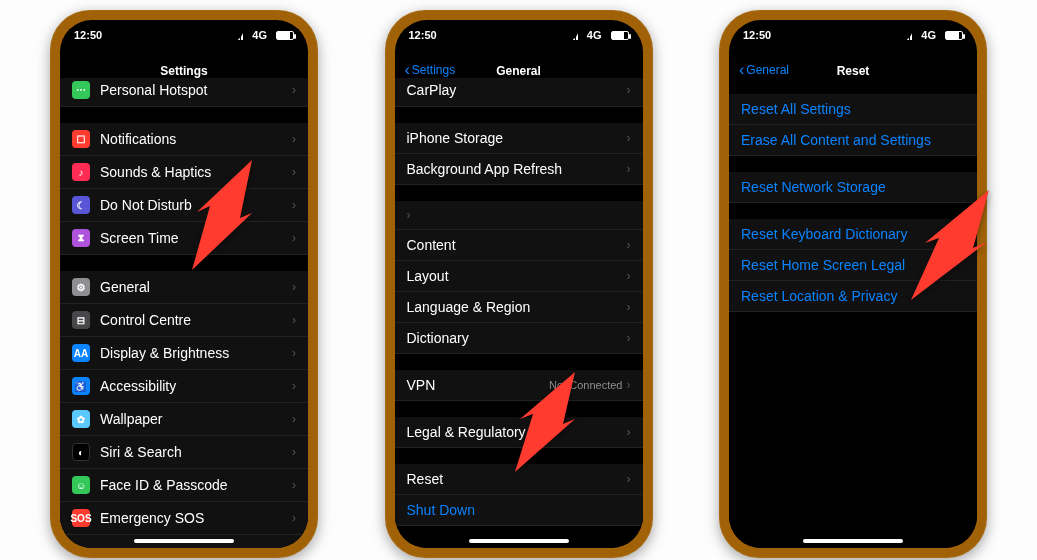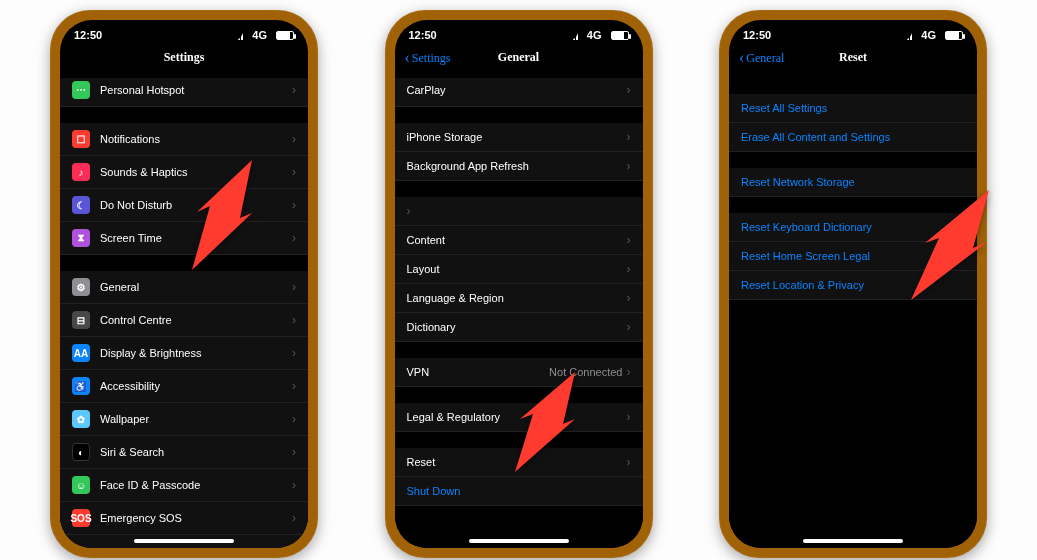--- a/index.html
+++ b/index.html
@@ -40,22 +40,22 @@
   }
   .sb-right { display:flex; align-items:center; gap:9px; }
   .sig-bars { display:flex; gap:1px; align-items:flex-end; }
   .sig-bars span { width:2px; background:#fff; display:block; }
   .sig-bars span:nth-child(1){height:3px}.sig-bars span:nth-child(2){height:5px}
   .sig-bars span:nth-child(3){height:7px}.sig-bars span:nth-child(4){height:9px}
   .batt { width:18px; height:9px; border:1px solid #fff; border-radius:2px; position:relative; }
   .batt::after{content:"";position:absolute;right:-3px;top:2px;width:2px;height:5px;background:#fff;border-radius:1px;}
   .batt i{display:block;height:100%;width:80%;background:#fff;}
   .navbar {
-    height:28px; display:flex; align-items:flex-start; justify-content:center;
-    position:relative; font-size:12px; font-weight:600;font-family:Liberation Serif, serif;
+    height:28px; display:flex; align-items:flex-end; justify-content:center;
+    position:relative; font-size:12px; font-weight:600;
   }
   .navbar .back {
     position:absolute; left:10px; color:#0a84ff; font-weight:400;
     display:flex; align-items:center; gap:2px;
   }
   .navbar .back .chev { font-size:16px; line-height:1; }
   .content {
     height:calc(100% - 58px);
     overflow:hidden;
     background:#000;
@@ -68,21 +68,21 @@
     background:#111;
     border-bottom:1px solid #222;
     min-height:29px;
     position:relative;
   }
   .row .icon {
     width:18px; height:18px; border-radius:4px; margin-right:10px;
     display:flex; align-items:center; justify-content:center;
     font-size:10px; font-weight:700; color:#fff; flex-shrink:0;
   }
-  .row .label { flex:1; font-size:11px; }
+  .row .label { flex:1; font-size:14px; }
   .row .detail { color:#8e8e93; font-size:11px; margin-right:4px; }
   .row .chevr { color:#555; font-size:12px; }
   .row.link .label { color:#0a84ff; }
   .row.half { padding-top:2px; padding-bottom:7px; } 
   .homebar {
     position:absolute; bottom:5px; left:50%; transform:translateX(-50%);
     width:100px; height:4px; background:#fff; border-radius:3px; z-index:6;
   }
   
   .arrow { position:absolute; z-index:30; pointer-events:none; }

